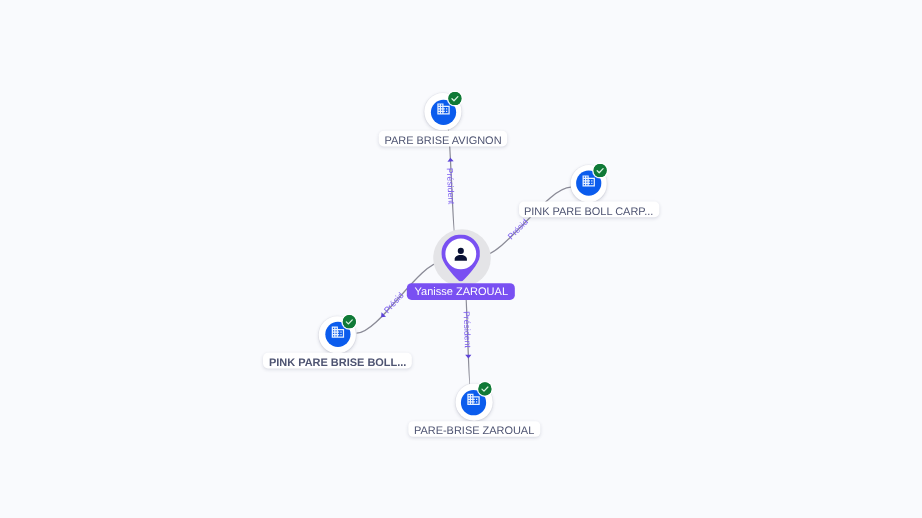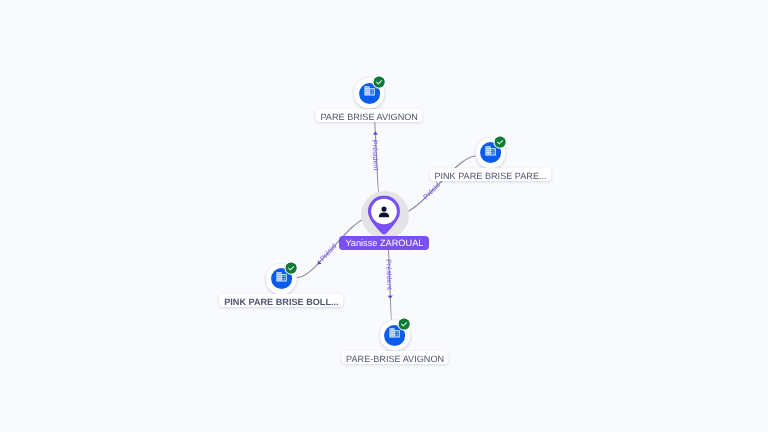--- a/index.html
+++ b/index.html
@@ -78,21 +78,21 @@
           <div class="comp-inner"></div>
           <div class="comp-icon"><svg width="12.4" height="12.4" viewBox="0 0 24 24">
               <path fill="#e8f1ff" d="M12 7V3H2v18h20V7H12zM6 19H4v-2h2v2zm0-4H4v-2h2v2zm0-4H4V9h2v2zm0-4H4V5h2v2zm4 12H8v-2h2v2zm0-4H8v-2h2v2zm0-4H8V9h2v2zm0-4H8V5h2v2zm10 12h-8v-2h2v-2h-2v-2h2v-2h-2V9h8v10zm-2-8h-2v2h2v-2zm0 4h-2v2h2v-2z"></path>
             </svg></div>
           <div class="badge" style="left:19.4px;top:-0.9px;width:11px;height:11px;"><svg width="11" height="11" viewBox="0 0 24 24">
               <circle cx="12" cy="12" r="12" fill="#107a37"></circle>
               <path d="M6.6 12.3 l3.7 3.7 l7.1 -7.4" fill="none" stroke="#d9f2e0" stroke-width="2.3" stroke-linecap="round" stroke-linejoin="round"></path>
             </svg></div>
         </div>
       </div>
-      <div class="nlabel" style="left: 490.5px; top: 168.3px;">PINK PARE BRISE PARE...</div>
+      <div class="nlabel" style="left: 490.5px; top: 168.3px;">PINK PARE BOLL CARP...</div>
       <div class="node-wrap" style="left: 281.4px; top: 278.8px;">
         <div class="comp-outer">
           <div class="comp-inner"></div>
           <div class="comp-icon"><svg width="12.4" height="12.4" viewBox="0 0 24 24">
               <path fill="#e8f1ff" d="M12 7V3H2v18h20V7H12zM6 19H4v-2h2v2zm0-4H4v-2h2v2zm0-4H4V9h2v2zm0-4H4V5h2v2zm4 12H8v-2h2v2zm0-4H8v-2h2v2zm0-4H8V9h2v2zm0-4H8V5h2v2zm10 12h-8v-2h2v-2h-2v-2h2v-2h-2V9h8v10zm-2-8h-2v2h2v-2zm0 4h-2v2h2v-2z"></path>
             </svg></div>
           <div class="badge" style="left:19.4px;top:-0.9px;width:11px;height:11px;"><svg width="11" height="11" viewBox="0 0 24 24">
               <circle cx="12" cy="12" r="12" fill="#107a37"></circle>
               <path d="M6.6 12.3 l3.7 3.7 l7.1 -7.4" fill="none" stroke="#d9f2e0" stroke-width="2.3" stroke-linecap="round" stroke-linejoin="round"></path>
             </svg></div>
@@ -104,21 +104,21 @@
           <div class="comp-inner"></div>
           <div class="comp-icon"><svg width="12.4" height="12.4" viewBox="0 0 24 24">
               <path fill="#e8f1ff" d="M12 7V3H2v18h20V7H12zM6 19H4v-2h2v2zm0-4H4v-2h2v2zm0-4H4V9h2v2zm0-4H4V5h2v2zm4 12H8v-2h2v2zm0-4H8v-2h2v2zm0-4H8V9h2v2zm0-4H8V5h2v2zm10 12h-8v-2h2v-2h-2v-2h2v-2h-2V9h8v10zm-2-8h-2v2h2v-2zm0 4h-2v2h2v-2z"></path>
             </svg></div>
           <div class="badge" style="left:19.4px;top:-0.9px;width:11px;height:11px;"><svg width="11" height="11" viewBox="0 0 24 24">
               <circle cx="12" cy="12" r="12" fill="#107a37"></circle>
               <path d="M6.6 12.3 l3.7 3.7 l7.1 -7.4" fill="none" stroke="#d9f2e0" stroke-width="2.3" stroke-linecap="round" stroke-linejoin="round"></path>
             </svg></div>
         </div>
       </div>
-      <div class="nlabel" style="left: 395.1px; top: 350.7px;">PARE-BRISE AVIGNON</div>
+      <div class="nlabel" style="left: 395.1px; top: 350.7px;">PARE-BRISE ZAROUAL</div>
       <div class="halo" style="left: 384.9px; top: 215px; width: 48px; height: 48px;"></div>
       <div class="node-wrap" style="left: 383.6px; top: 214.9px;">
         <div class="pin" style="width:32.4px;height:39.2px;"><svg width="32.4" height="39.2" viewBox="0 0 32.4 39.2">
             <path fill="#7950f2" d="M16.2 0 C7.25 0 0 7.25 0 16.2 C0 23.5 9.3 33.3 14.55 38.55 a2.33 2.33 0 0 0 3.3 0 C23.1 33.3 32.4 23.5 32.4 16.2 C32.4 7.25 25.15 0 16.2 0 Z"></path>
             <circle cx="16.2" cy="16.1" r="12.85" fill="#fff"></circle>
             <g fill="#0a1235">
               <circle cx="16.2" cy="13.7" r="2.55"></circle>
               <path d="M16.2 17.1 c-3.3 0 -5.1 1.7 -5.1 3.4 v1.35 h10.2 v-1.35 c0 -1.7 -1.8 -3.4 -5.1 -3.4 z"></path>
             </g>
           </svg></div>

